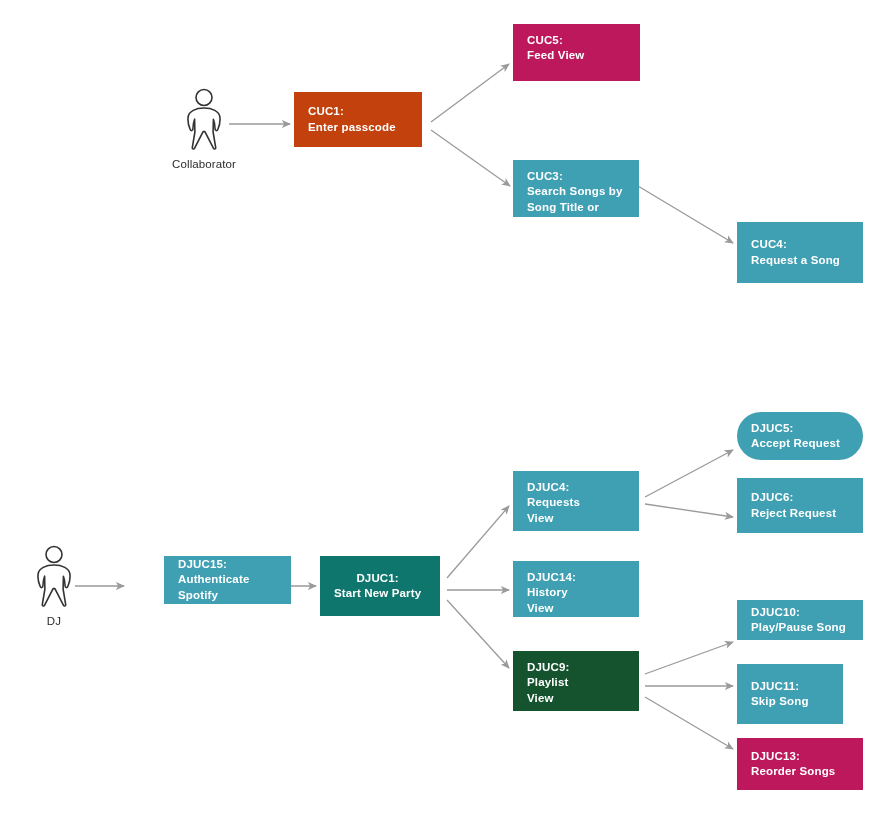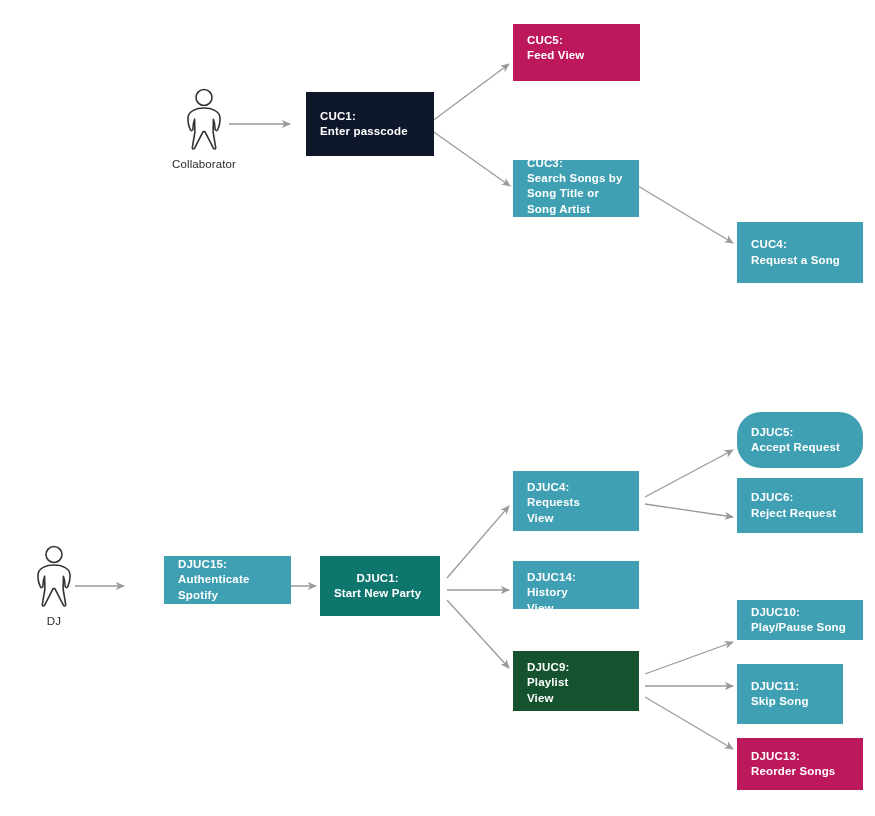--- a/index.html
+++ b/index.html
@@ -102,44 +102,44 @@
       </div>
       <div class="actor" style="left: 32px; top: 545px; width: 44px; height: 88px;">
         <svg width="44" height="62" viewBox="0 0 44 62">
           <circle cx="22" cy="9.5" r="8" fill="none" stroke="#333333" stroke-width="1.6"></circle>
           <path d="M22 20 C13.5 20 7 23.5 6.2 28.5 C5.6 32.5 6.6 38 8.2 41.5 C9 43.2 10.8 42.8 10.9 41 C11 37.5 11.6 33.6 12.6 31.2 L12.9 44 L10.3 59.6 C10.1 61 11.9 61.5 12.5 60.3 L21.1 43.6 L22 43.6 L22.9 43.6 L31.5 60.3 C32.1 61.5 33.9 61 33.7 59.6 L31.1 44 L31.4 31.2 C32.4 33.6 33 37.5 33.1 41 C33.2 42.8 35 43.2 35.8 41.5 C37.4 38 38.4 32.5 37.8 28.5 C37 23.5 30.5 20 22 20 Z" fill="none" stroke="#333333" stroke-width="1.6" stroke-linejoin="round"></path>
         </svg>
         <div class="actor-label" style="top: 70px;">DJ</div>
       </div>
     </div>
   <div id="node-layer">
-      <div class="node mid" style="left: 306px; top: 92px; width: 128px; height: 64px; background: #0f172a; color: rgb(255, 255, 255);"><span class="node-label">CUC1:
+      <div class="node mid" style="left: 294px; top: 92px; width: 128px; height: 55px; background: #c2410c; color: rgb(255, 255, 255);"><span class="node-label">CUC1:
 Enter passcode</span></div>
       <div class="node" style="left: 513px; top: 24px; width: 127px; height: 57px; background: #be185d; color: rgb(255, 255, 255);"><span class="node-label">CUC5:
 Feed View</span></div>
-      <div class="node" style="left: 513px; top: 160px; width: 126px; height: 57px; background: rgb(63, 159, 179); color: rgb(255, 255, 255); align-items: flex-end;"><span class="node-label">CUC3:
+      <div class="node" style="left: 513px; top: 160px; width: 126px; height: 57px; background: rgb(63, 159, 179); color: rgb(255, 255, 255);"><span class="node-label">CUC3:
 Search Songs by
 Song Title or
 Song Artist</span></div>
       <div class="node mid" style="left: 737px; top: 222px; width: 126px; height: 61px; background: rgb(63, 159, 179); color: rgb(255, 255, 255);"><span class="node-label">CUC4:
 Request a Song</span></div>
       <div class="node mid" style="left: 128px; top: 556px; width: 127px; height: 48px; background: rgb(63, 159, 179); color: rgb(255, 255, 255); margin-left: 36px;"><span class="node-label">DJUC15:
 Authenticate Spotify</span></div>
       <div class="node mid" style="left: 320px; top: 556px; width: 120px; height: 60px; background: #0f766e; color: rgb(255, 255, 255); text-align: center;"><span class="node-label">DJUC1:
 Start New Party</span></div>
       <div class="node" style="left: 513px; top: 471px; width: 126px; height: 60px; background: rgb(63, 159, 179); color: rgb(255, 255, 255);"><span class="node-label">DJUC4:
 Requests
 View</span></div>
-      <div class="node" style="left: 513px; top: 561px; width: 126px; height: 48px; background: rgb(63, 159, 179); color: rgb(255, 255, 255);"><span class="node-label">DJUC14:
+      <div class="node" style="left: 513px; top: 561px; width: 126px; height: 56px; background: rgb(63, 159, 179); color: rgb(255, 255, 255);"><span class="node-label">DJUC14:
 History
 View</span></div>
       <div class="node" style="left: 513px; top: 651px; width: 126px; height: 60px; background: #14532d; color: rgb(255, 255, 255);"><span class="node-label">DJUC9:
 Playlist
 View</span></div>
-      <div class="node mid" style="left: 737px; top: 412px; width: 126px; height: 56px; background: rgb(63, 159, 179); color: rgb(255, 255, 255); border-radius: 24px;"><span class="node-label">DJUC5:
+      <div class="node mid" style="left: 737px; top: 412px; width: 126px; height: 48px; background: rgb(63, 159, 179); color: rgb(255, 255, 255); border-radius: 24px;"><span class="node-label">DJUC5:
 Accept Request</span></div>
       <div class="node mid" style="left: 737px; top: 478px; width: 126px; height: 55px; background: rgb(63, 159, 179); color: rgb(255, 255, 255);"><span class="node-label">DJUC6:
 Reject Request</span></div>
       <div class="node mid" style="left: 737px; top: 600px; width: 126px; height: 40px; background: rgb(63, 159, 179); color: rgb(255, 255, 255);"><span class="node-label">DJUC10:
 Play/Pause Song</span></div>
       <div class="node mid" style="left: 737px; top: 664px; width: 106px; height: 60px; background: rgb(63, 159, 179); color: rgb(255, 255, 255);"><span class="node-label">DJUC11:
 Skip Song</span></div>
       <div class="node mid" style="left: 737px; top: 738px; width: 126px; height: 52px; background: #be185d; color: rgb(255, 255, 255);"><span class="node-label">DJUC13:
 Reorder Songs</span></div>
     </div>

